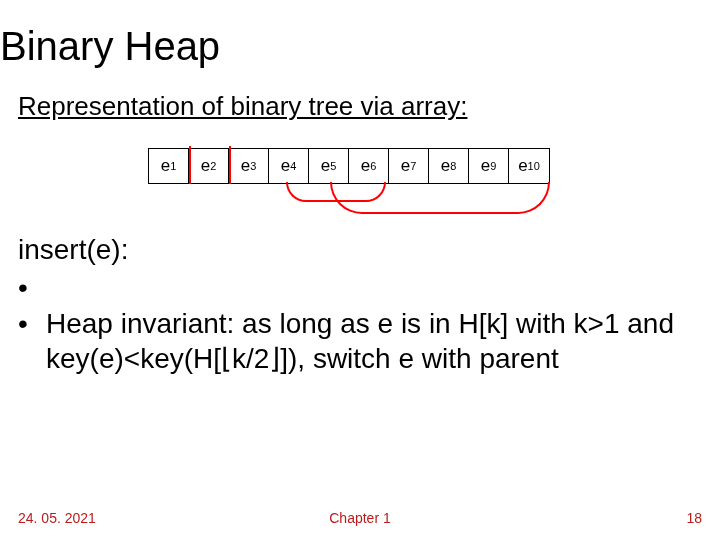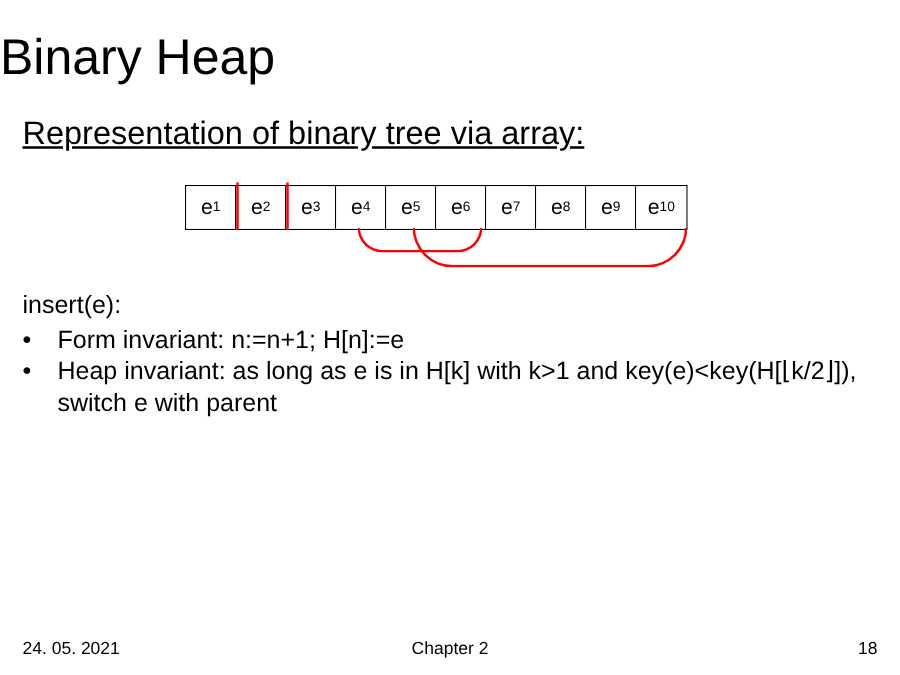--- a/index.html
+++ b/index.html
@@ -56,35 +56,35 @@
     top: -2px;
     height: 38px;
   }
   .arc {
     position: absolute;
     border: 2px solid #ff0000;
     border-top: none;
     border-radius: 0 0 120px 120px;
   }
   .body {
-    font-size: 20px;
+    font-size: 28px;
     padding-left: 18px;
     padding-right: 12px;
     line-height: 1.28;
   }
   .body p { margin-bottom: 2px; }
   .bullet-row { display: flex; }
   .bullet { width: 28px; flex-shrink: 0; }
   .footer {
     position: absolute;
     bottom: 14px;
     left: 0;
     width: 720px;
     font-size: 14px;
-    color: #000000;
+    color: #b91c1c;
     display: flex;
     justify-content: space-between;
     padding: 0 18px;
   }
   .footer .center {
     position: absolute;
     left: 0; right: 0;
     text-align: center;
   }
 </style>
@@ -141,25 +141,24 @@
   <div class="vline" style="left:189px;"></div>
   <div class="vline" style="left:229px;"></div>
   <div class="arc" style="left:286px; top:34px; width:100px; height:20px;"></div>
   <div class="arc" style="left:330px; top:34px; width:220px; height:32px;"></div>
 </div>
 
 <div class="body">
   <p>insert(e):</p>
   <div class="bullet-row">
     <span class="bullet">•</span>
-    <span>Form invariant: n:=n+1; H[n]:=e</span>
   </div>
   <div class="bullet-row">
     <span class="bullet">•</span>
     <span>Heap invariant: as long as e is in H[k] with k&gt;1 and key(e)&lt;key(H[⌊k/2⌋]),  switch e with parent</span>
   </div>
 </div>
 
 <div class="footer">
   <span>24. 05. 2021</span>
-  <span class="center">Chapter 2</span>
+  <span class="center">Chapter 1</span>
   <span>18</span>
 </div>
 
 </body></html>

